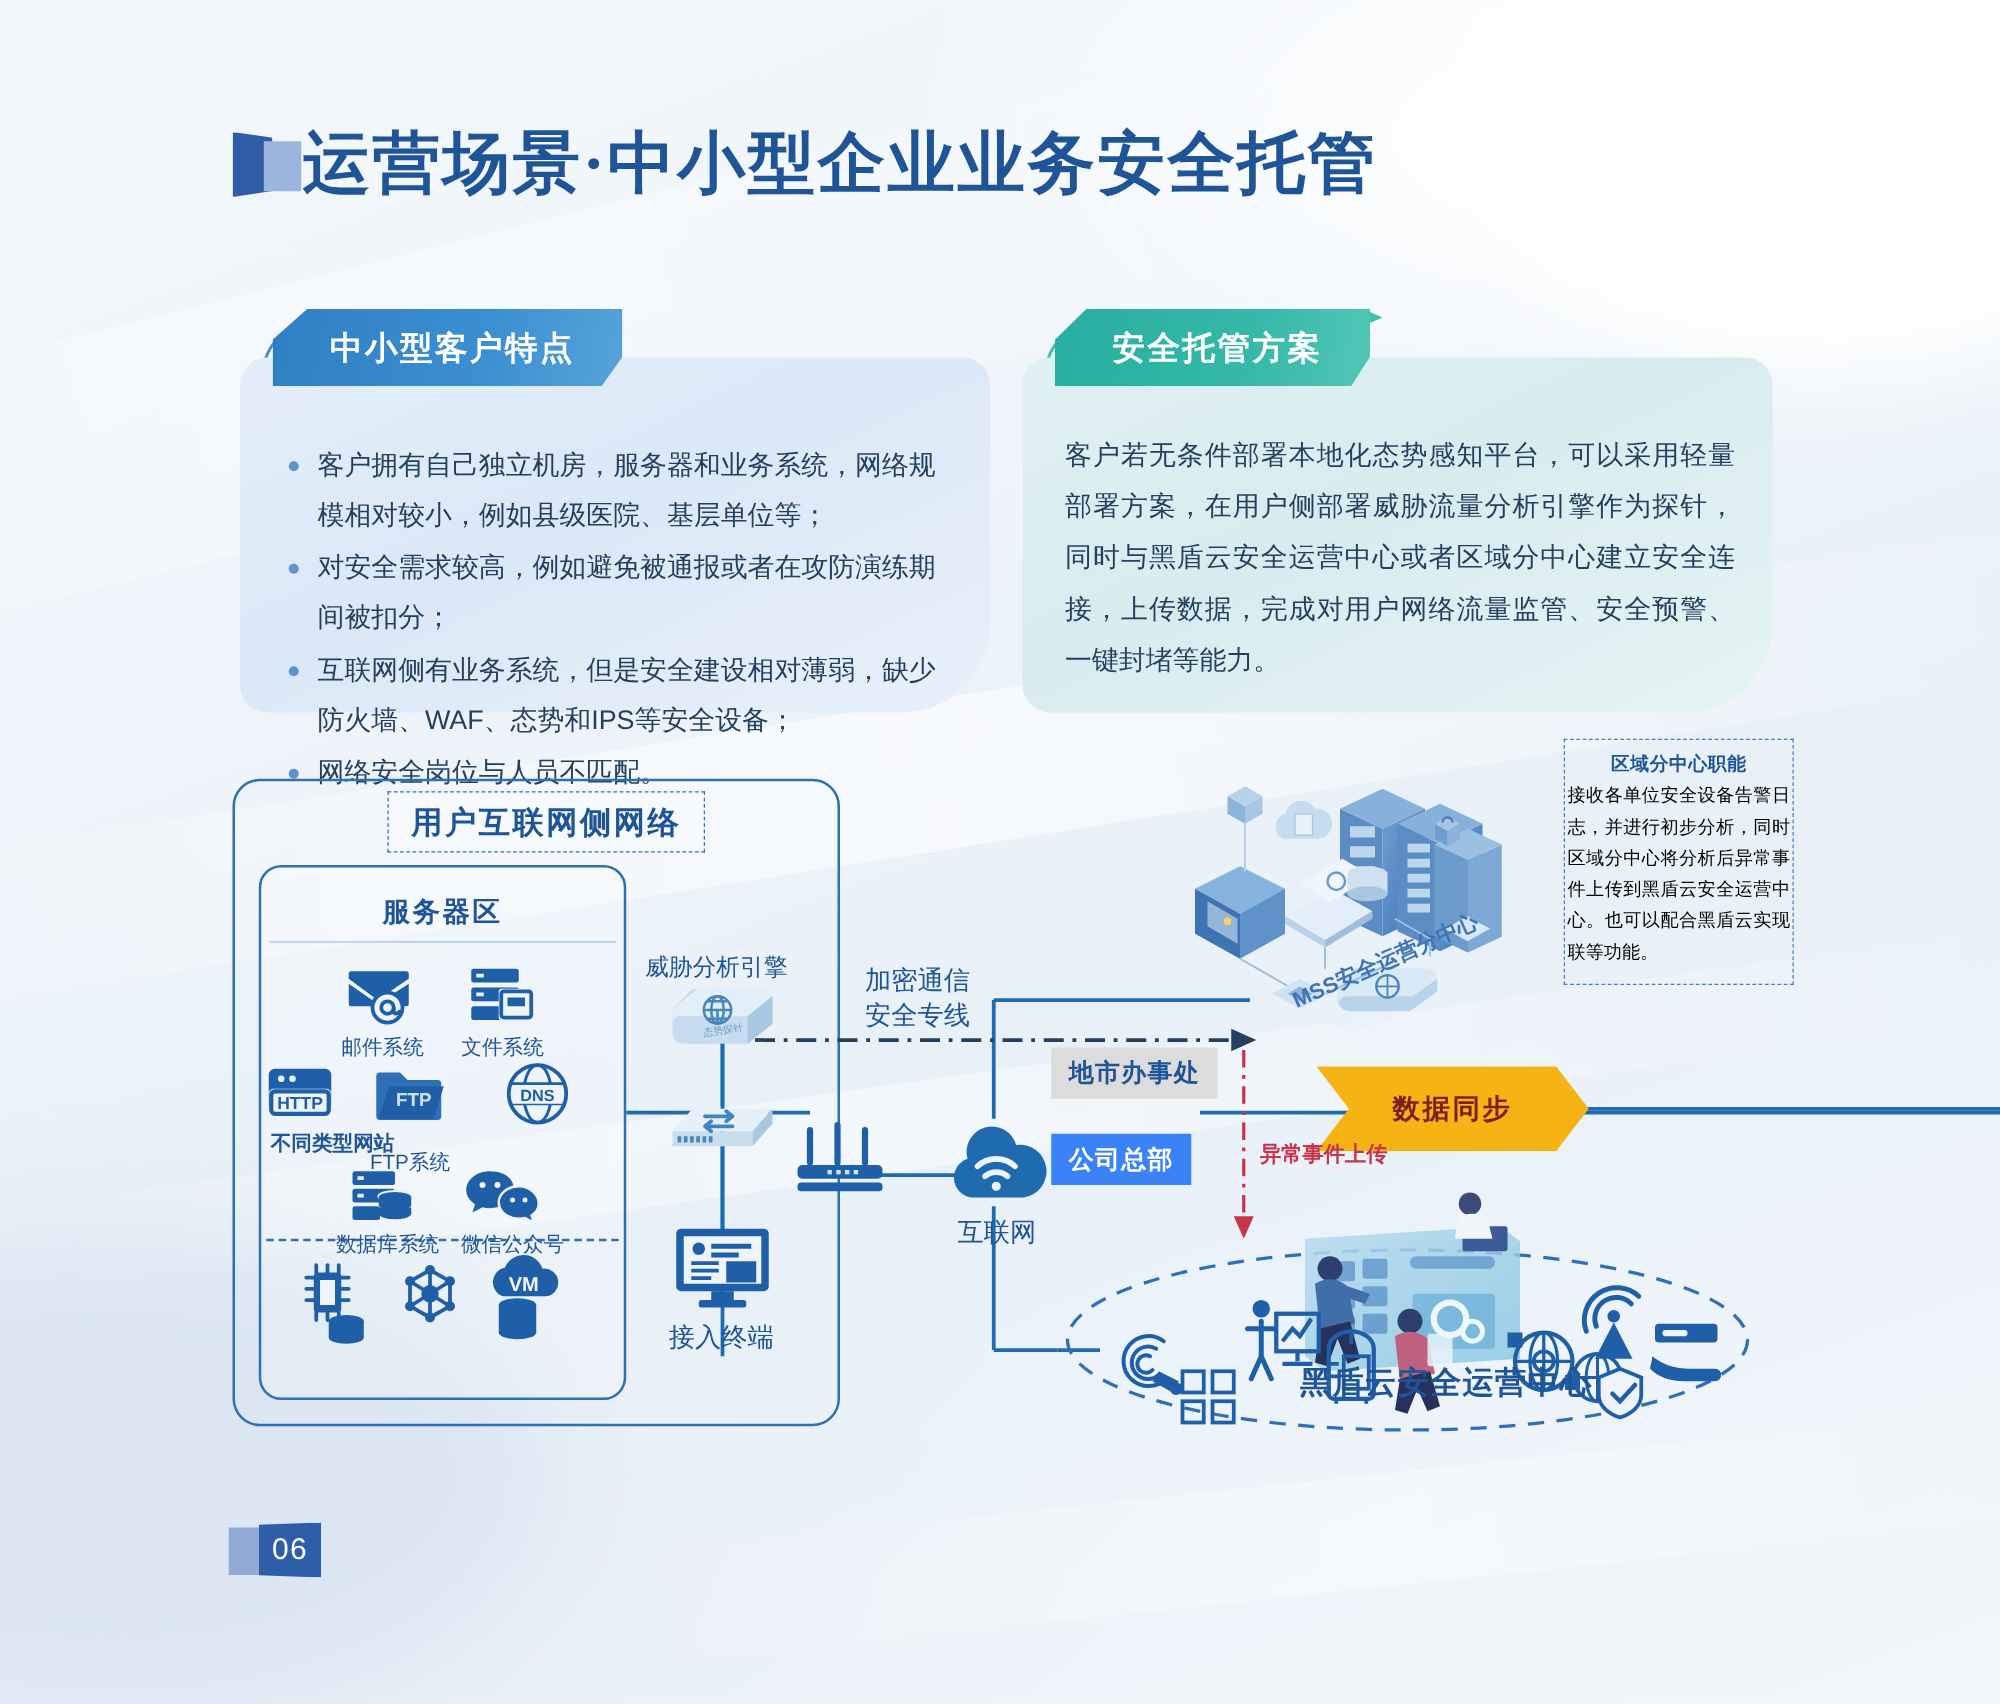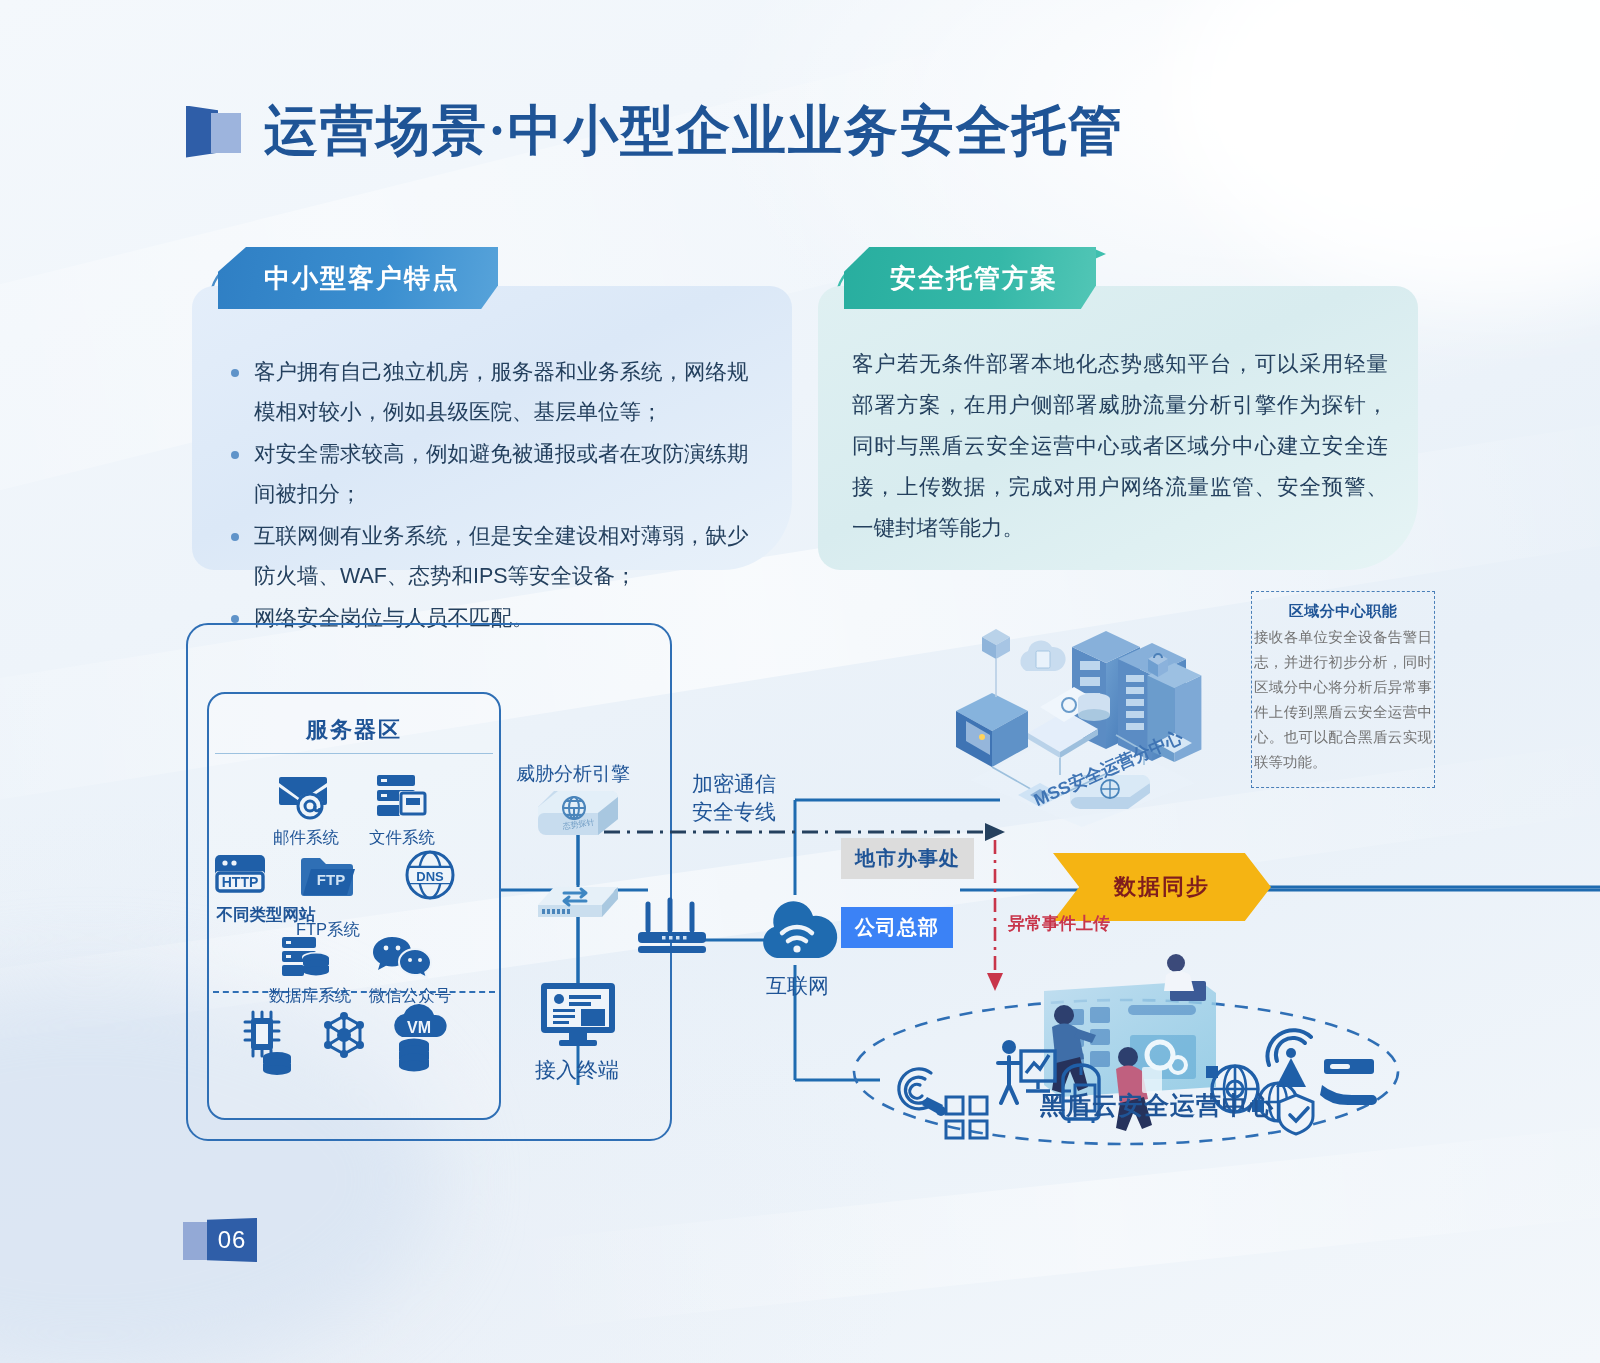--- a/index.html
+++ b/index.html
@@ -14,21 +14,21 @@
   }
   
   .streak{position:absolute;background:linear-gradient(90deg,rgba(255,255,255,0),rgba(255,255,255,.85),rgba(255,255,255,0));pointer-events:none;}
   .s1{width:1900px;height:120px;left:-200px;top:560px;transform:rotate(-9deg);opacity:.75;}
   .s2{width:1900px;height:70px;left:-250px;top:870px;transform:rotate(-8deg);opacity:.6;}
   .s3{width:1500px;height:200px;left:-400px;top:200px;transform:rotate(-14deg);opacity:.5;}
   .s4{width:1200px;height:90px;left:500px;top:1180px;transform:rotate(-6deg);opacity:.5;}
   .blob{position:absolute;border-radius:50%;filter:blur(40px);pointer-events:none;}
 
   
-  .title-wrap{position:absolute;left:186px;top:95px;display:flex;align-items:center;gap:22px;}
+  .title-wrap{position:absolute;left:186px;top:95px;display:flex;align-items:center;}
   .flag{width:56px;height:52px;position:relative;}
   .flag .dark{position:absolute;left:0;top:0;width:32px;height:52px;background:#2f5ea8;clip-path:polygon(0 0,100% 9%,100% 91%,0 100%);}
   .flag .light{position:absolute;left:25px;top:7px;width:30px;height:40px;background:#9db4dd;}
   .title-text{font-family:"Liberation Serif","DejaVu Serif",serif;font-weight:bold;font-size:54px;color:#1f5496;letter-spacing:2px;white-space:nowrap;}
 
   
   .card{position:absolute;}
   .card .body{position:absolute;left:0;top:46px;width:100%;height:calc(100% - 46px);border-radius:22px 22px 70px 22px;}
   .card.left .body{background:linear-gradient(155deg,#e4eefa 0%,#dbe8f7 45%,#e8f1fa 100%);}
   .card.right .body{background:linear-gradient(155deg,#dff0f2 0%,#d8ecef 45%,#e6f4f5 100%);}
@@ -59,21 +59,21 @@
   svg{display:block;overflow:visible;}
 
   .lbl-blue{color:#1f5496;font-weight:normal;}
   .txt{position:absolute;white-space:nowrap;}
 
   .tag-grey{position:absolute;background:#dcdcdc;color:#1f5496;font-size:20px;font-weight:bold;padding:7px 14px;letter-spacing:1px;}
   .tag-blue{position:absolute;background:#3b82f6;color:#fff;font-size:20px;font-weight:bold;padding:7px 14px;letter-spacing:1px;}
 
   .dashbox{position:absolute;left:1251px;top:-4px;width:184px;padding:10px 2px 12px;border:1.4px dashed #4a7fb8;}
   .dashbox h4{font-size:15px;color:#1f5496;text-align:center;margin-bottom:4px;letter-spacing:.5px;}
-  .dashbox p{font-size:14.5px;line-height:25px;color:#737373;text-align:justify;}
+  .dashbox p{font-size:14.5px;line-height:25px;color:#000000;text-align:justify;}
 
   .diamond{position:absolute;left:1053px;top:258px;width:218px;height:68px;background:#f5b413;
      clip-path:polygon(0 0,88% 0,100% 50%,88% 100%,0 100%,12% 50%);display:flex;align-items:center;justify-content:center;
      color:#7f1d1d;font-size:22px;font-weight:bold;letter-spacing:2px;}
 
   .pagenum{position:absolute;left:183px;top:1218px;width:74px;height:44px;}
   .pagenum .lt{position:absolute;left:0;top:4px;width:38px;height:38px;background:#93a9d6;}
   .pagenum .rt{position:absolute;left:24px;top:0;width:50px;height:44px;background:#2f5ea8;clip-path:polygon(0 4%,100% 0,100% 100%,0 96%);
      color:#fff;font-size:24px;display:flex;align-items:center;justify-content:center;letter-spacing:1px;}
 </style>
@@ -119,20 +119,21 @@
     <polygon points="25,50 18,66 11,50" fill="#3fbfae"></polygon>
   </svg>
   <div class="body"></div>
   <div class="ribbon">安全托管方案</div>
   <div class="para">客户若无条件部署本地化态势感知平台，可以采用轻量部署方案，在用户侧部署威胁流量分析引擎作为探针，同时与黑盾云安全运营中心或者区域分中心建立安全连接，上传数据，完成对用户网络流量监管、安全预警、一键封堵等能力。</div>
 </div>
 
 <div class="diagram">
 
   <div class="outer-box"></div>
+  <div class="outer-title">用户互联网侧网络</div>
 
   <div class="inner-box"></div>
   <div class="inner-title">服务器区</div>
   <div class="hr-solid"></div>
   <div class="hr-dash"></div>
 
   <div class="icn" style="left:277px;top:178px;">
     <svg width="58" height="50" viewBox="0 0 58 50">
       <path d="M2 4 h46 a2 2 0 0 1 2 2 v4 L25 27 2 10 V6 a2 2 0 0 1 2-2z" fill="#1f5fa8"></path>
       <path d="M2 14 l23 16 25-16 v16 a2 2 0 0 1-2 2 H4 a2 2 0 0 1-2-2z" fill="#1f5fa8"></path>

